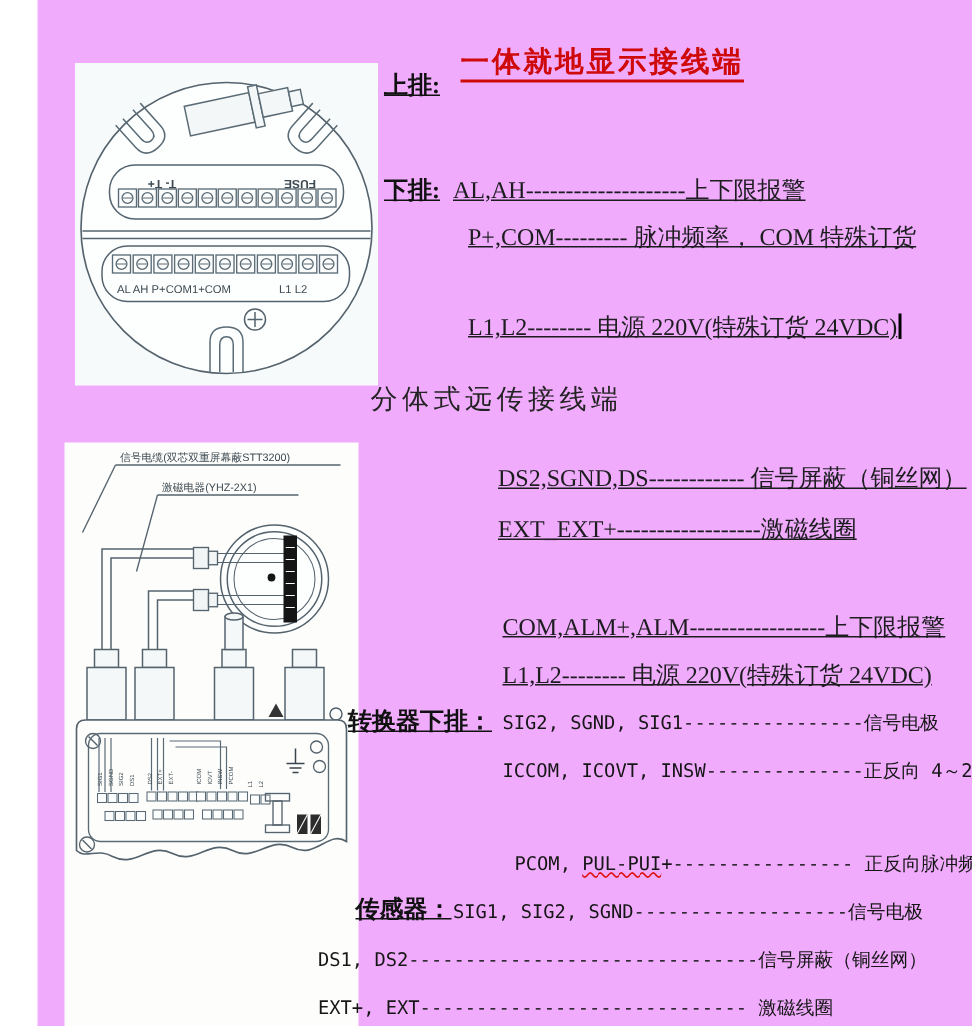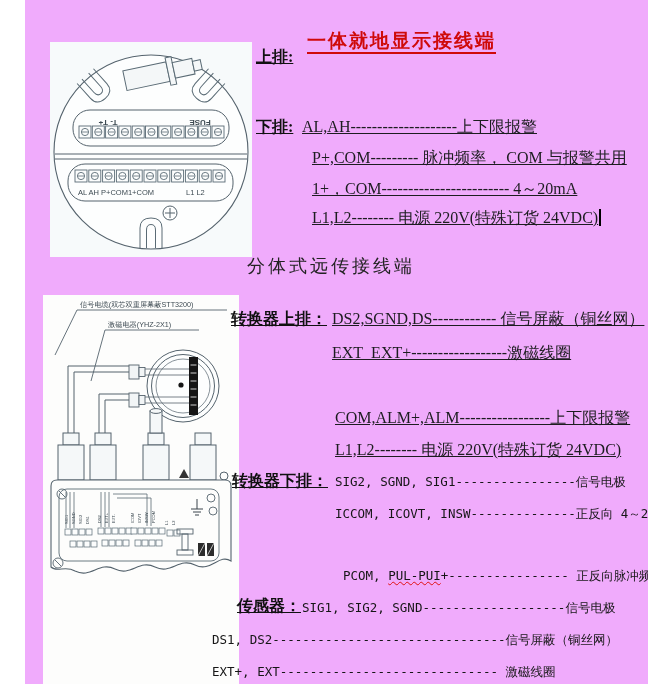--- a/index.html
+++ b/index.html
@@ -99,22 +99,21 @@
         <circle cx="120" cy="171" r="7"></circle>
         <line x1="115" y1="171" x2="125" y2="171"></line>
           <line x1="120" y1="166" x2="120" y2="176"></line>
       </g>
     </svg>
   </div>
 
   <div class="abs serif zbold" style="left:231px;top:47px">上排:</div>
   <div class="abs serif zbold" style="left:231px;top:117px">下排:</div>
   <div class="abs serif" style="left:277px;top:117px">AL,AH--------------------上下限报警</div>
-  <div class="abs serif" style="left:287px;top:148px">P+,COM--------- 脉冲频率， COM 与报警共用</div>
-  <div class="abs serif" style="left:287px;top:179px">1+，COM------------------------ 4～20mA</div>
+  <div class="abs serif" style="left:287px;top:148px">P+,COM--------- 脉冲频率， COM 特殊订货</div>
   <div class="abs serif" style="left:287px;top:208px"><span>L1,L2-------- 电源 220V(特殊订货 24VDC)</span><span class="caret"></span></div>
 
   <div class="abs title2" style="left:222px;top:254px">分体式远传接线端</div>
 
   <div class="imgbox2" style="left:18px;top:295px;width:196px;height:389px">
     <svg width="196" height="389" viewBox="0 0 196 389">
       <g stroke="#55636d" fill="none" stroke-width="0.9">
 
         <line x1="34" y1="15" x2="184" y2="15"></line>
         <line x1="34" y1="15" x2="12" y2="60"></line>
@@ -253,21 +252,20 @@
         <rect x="139" y="239" width="6" height="16" fill="none" stroke="#55636d" stroke-width="0.9"></rect>
         <rect x="134" y="255" width="16" height="5" fill="none" stroke="#55636d" stroke-width="0.9"></rect>
         <rect x="155" y="248" width="7" height="13" fill="#2c2c2c"></rect>
         <rect x="164" y="248" width="7" height="13" fill="#2c2c2c"></rect>
         <line x1="155" y1="261" x2="162" y2="248" stroke="#fff" stroke-width="0.7"></line>
         <line x1="164" y1="261" x2="171" y2="248" stroke="#fff" stroke-width="0.7"></line>
       </g>
     </svg>
   </div>
 
-  <div class="abs serif zbold" style="left:206px;top:309px">转换器上排：</div>
   <div class="abs serif" style="left:307px;top:309px">DS2,SGND,DS------------ 信号屏蔽（铜丝网）</div>
   <div class="abs serif" style="left:307px;top:343px">EXT_EXT+------------------激磁线圈</div>
   <div class="abs serif" style="left:310px;top:408px">COM,ALM+,ALM-----------------上下限报警</div>
   <div class="abs serif" style="left:310px;top:440px">L1,L2-------- 电源 220V(特殊订货 24VDC)</div>
 
   <div class="abs serif zbold" style="left:207px;top:471px">转换器下排：</div>
   <div class="abs mono" style="left:310px;top:474px">SIG2, SGND, SIG1----------------信号电极</div>
   <div class="abs mono" style="left:310px;top:506px">ICCOM, ICOVT, INSW--------------正反向 4～20Ma</div>
   <div class="abs mono" style="left:318px;top:568px"><span>PCOM, </span><span class="typo">PUL-PUI</span><span>+---------------- 正反向脉冲频率</span></div>
 

